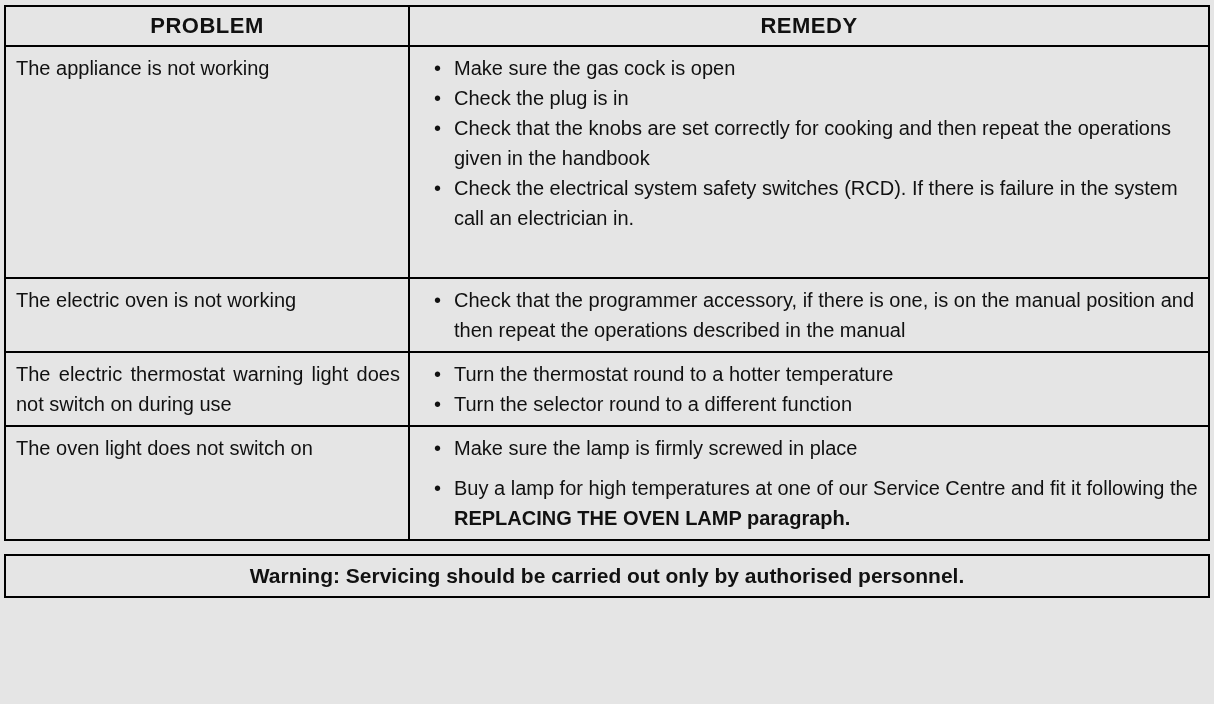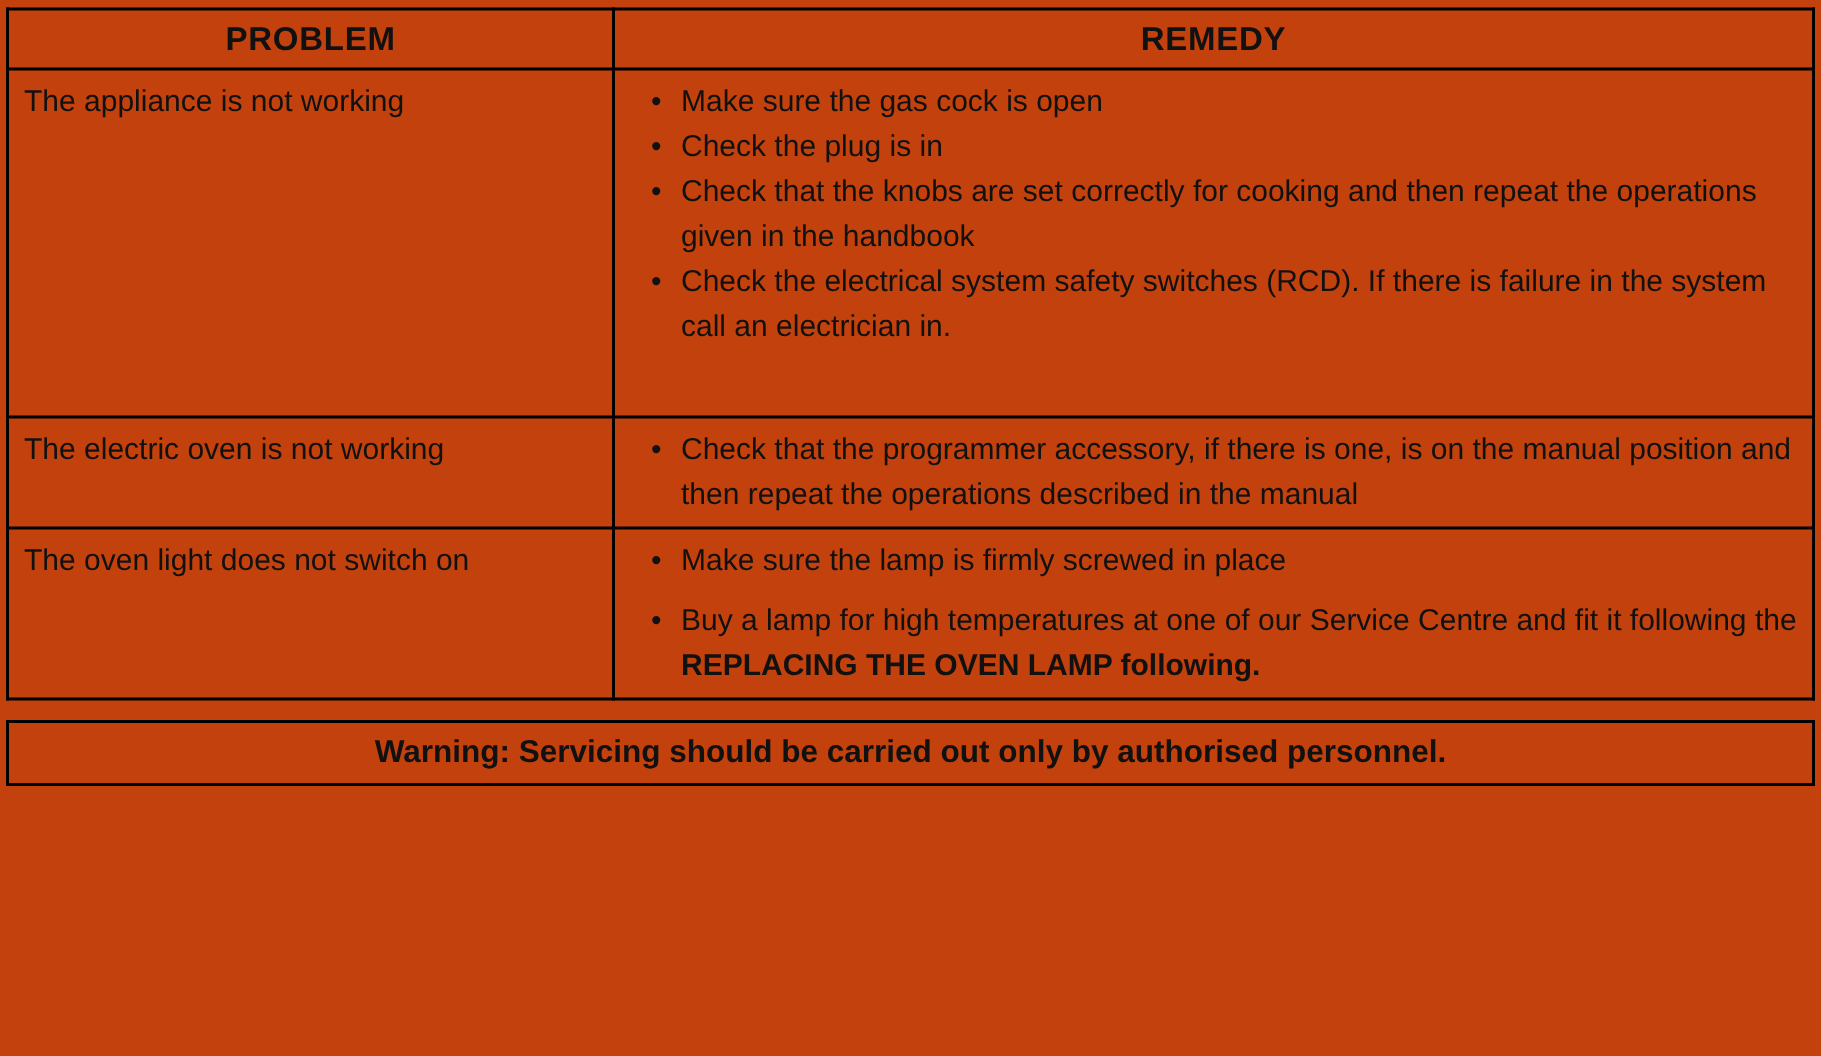--- a/index.html
+++ b/index.html
@@ -7,21 +7,21 @@
     padding: 0;
     background: #ffffff;
     font-family: "Liberation Sans", "DejaVu Sans", sans-serif;
     color: #111111;
   }
   .page {
     width: 1214px;
     height: 704px;
     box-sizing: border-box;
     padding: 5px 4px 0 4px;
-    background: #c2410c;
+    background: #e5e5e5;
   }
   table.troubleshooting {
     width: 100%;
     border-collapse: collapse;
     table-layout: fixed;
   }
   table.troubleshooting th,
   table.troubleshooting td {
     border: 2px solid #000000;
     vertical-align: top;
@@ -118,27 +118,36 @@
       <tr class="row-3">
         <td class="problem-cell">The electric oven is not working</td>
         <td class="remedy-cell">
           <ul class="remedy-list">
             <li>Check that the programmer accessory, if there is one, is on the manual position and then repeat the operations described in the manual</li>
           </ul>
         </td>
       </tr>
 
 
+      <tr class="row-5">
+        <td class="problem-cell">The electric thermostat warning light does not switch on during use</td>
+        <td class="remedy-cell">
+          <ul class="remedy-list">
+            <li>Turn the thermostat round to a hotter temperature</li>
+            <li>Turn the selector round to a different function</li>
+          </ul>
+        </td>
+      </tr>
 
       <tr class="row-6">
         <td class="problem-cell">The oven light does not switch on</td>
         <td class="remedy-cell">
           <ul class="remedy-list spaced">
             <li>Make sure the lamp is firmly screwed in place</li>
-            <li><span>Buy a lamp for high temperatures at one of our Service Centre and fit it following the </span><strong>REPLACING THE OVEN LAMP following.</strong></li>
+            <li><span>Buy a lamp for high temperatures at one of our Service Centre and fit it following the </span><strong>REPLACING THE OVEN LAMP paragraph.</strong></li>
           </ul>
         </td>
       </tr>
 
     </tbody>
   </table>
 
   <div class="warning-box">Warning: Servicing should be carried out only by authorised personnel.</div>
 
 </div>

